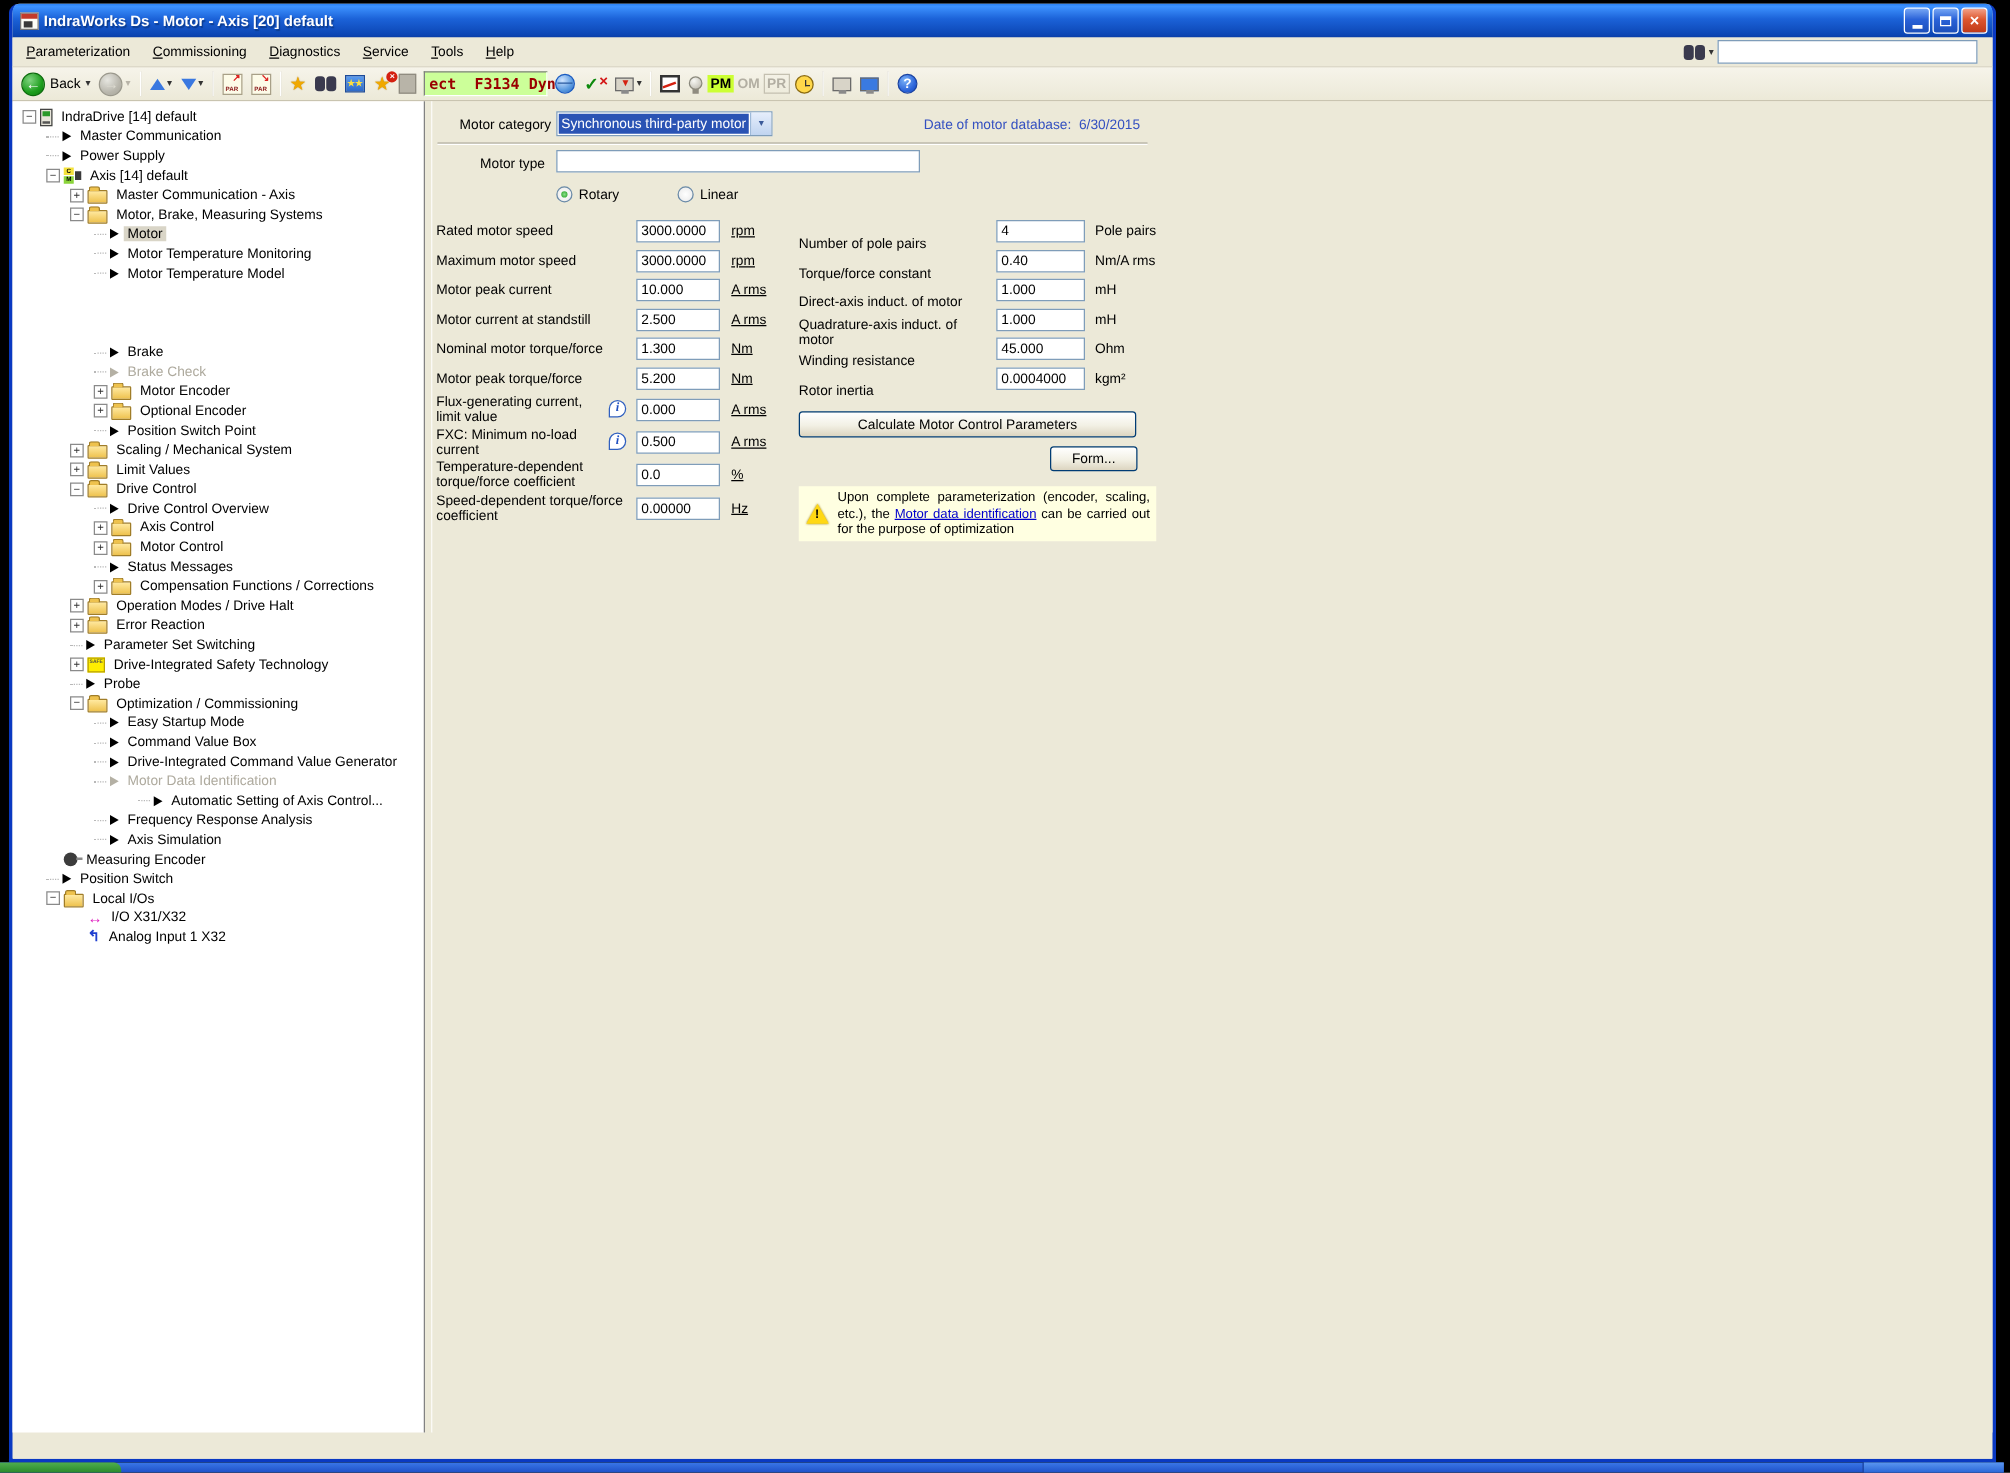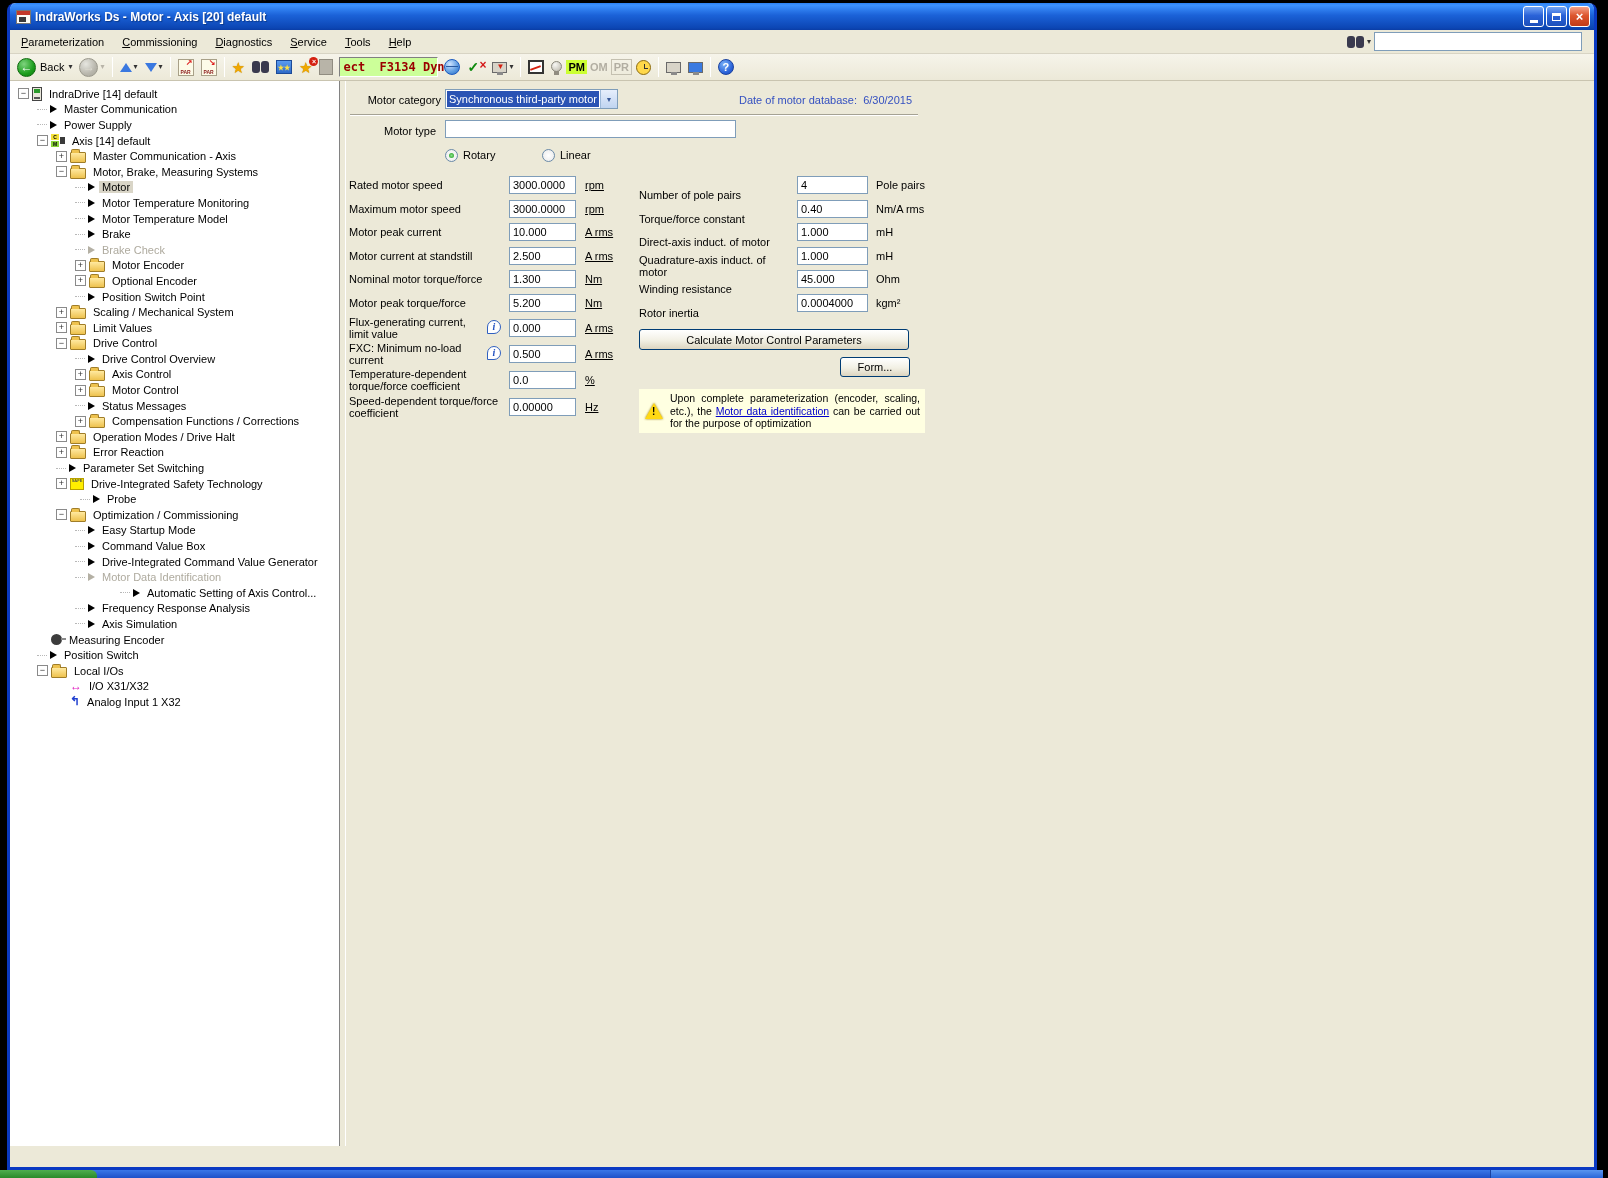--- a/index.html
+++ b/index.html
@@ -338,21 +338,21 @@
         <div class="trow" style="padding-left: 65px;">
           <span class="stub"></span>
           <span class="ticon ti-arrow"></span>
           <span class="tlabel">Motor Temperature Monitoring</span>
         </div>
         <div class="trow" style="padding-left: 65px;">
           <span class="stub"></span>
           <span class="ticon ti-arrow"></span>
           <span class="tlabel">Motor Temperature Model</span>
         </div>
-        <div class="trow" style="padding-left: 65px;">
+        <div class="trow" style="padding-left: 65px; margin-top: 48px;">
           <span class="stub"></span>
           <span class="ticon ti-arrow"></span>
           <span class="tlabel">Brake</span>
         </div>
         <div class="trow" style="padding-left: 65px;">
           <span class="stub"></span>
           <span class="ticon ti-arrow dis"></span>
           <span class="tlabel dis">Brake Check</span>
         </div>
         <div class="trow" style="padding-left: 65px;">
@@ -423,21 +423,21 @@
         <div class="trow" style="padding-left: 46px;">
           <span class="stub"></span>
           <span class="ticon ti-arrow"></span>
           <span class="tlabel">Parameter Set Switching</span>
         </div>
         <div class="trow" style="padding-left: 46px;">
           <span class="exp">+</span>
           <span class="ticon ti-safety">SAFE</span>
           <span class="tlabel">Drive-Integrated Safety Technology</span>
         </div>
-        <div class="trow" style="padding-left: 70px;">
+        <div class="trow" style="padding-left: 46px;">
           <span class="stub"></span>
           <span class="ticon ti-arrow"></span>
           <span class="tlabel">Probe</span>
         </div>
         <div class="trow" style="padding-left: 46px;">
           <span class="exp">−</span>
           <span class="ticon ti-folder"></span>
           <span class="tlabel">Optimization / Commissioning</span>
         </div>
         <div class="trow" style="padding-left: 65px;">
@@ -453,21 +453,21 @@
         <div class="trow" style="padding-left: 65px;">
           <span class="stub"></span>
           <span class="ticon ti-arrow"></span>
           <span class="tlabel">Drive-Integrated Command Value Generator</span>
         </div>
         <div class="trow" style="padding-left: 65px;">
           <span class="stub"></span>
           <span class="ticon ti-arrow dis"></span>
           <span class="tlabel dis">Motor Data Identification</span>
         </div>
-        <div class="trow" style="padding-left: 100px; margin-left: 10px;">
+        <div class="trow" style="padding-left: 100px;">
           <span class="stub"></span>
           <span class="ticon ti-arrow"></span>
           <span class="tlabel">Automatic Setting of Axis Control...</span>
         </div>
         <div class="trow" style="padding-left: 65px;">
           <span class="stub"></span>
           <span class="ticon ti-arrow"></span>
           <span class="tlabel">Frequency Response Analysis</span>
         </div>
         <div class="trow" style="padding-left: 65px;">

